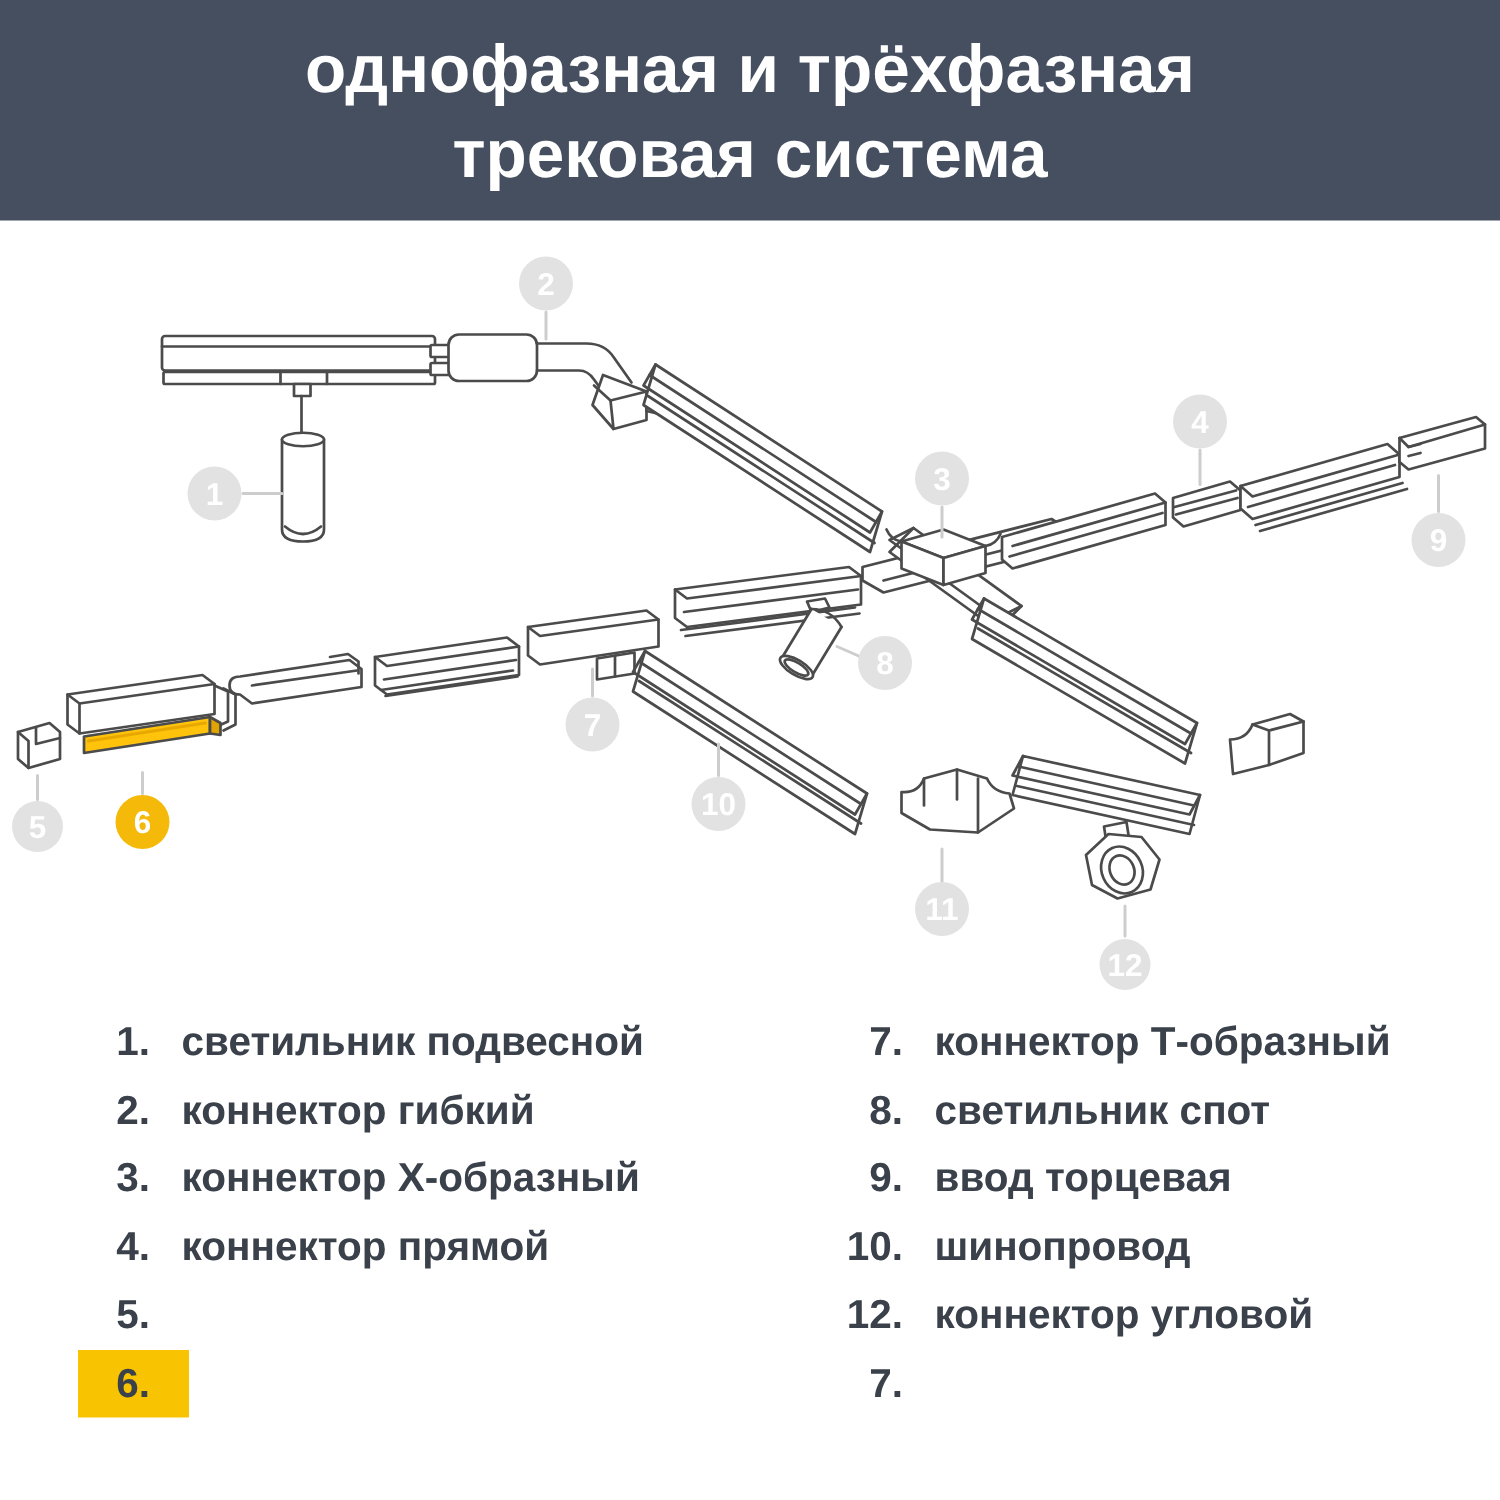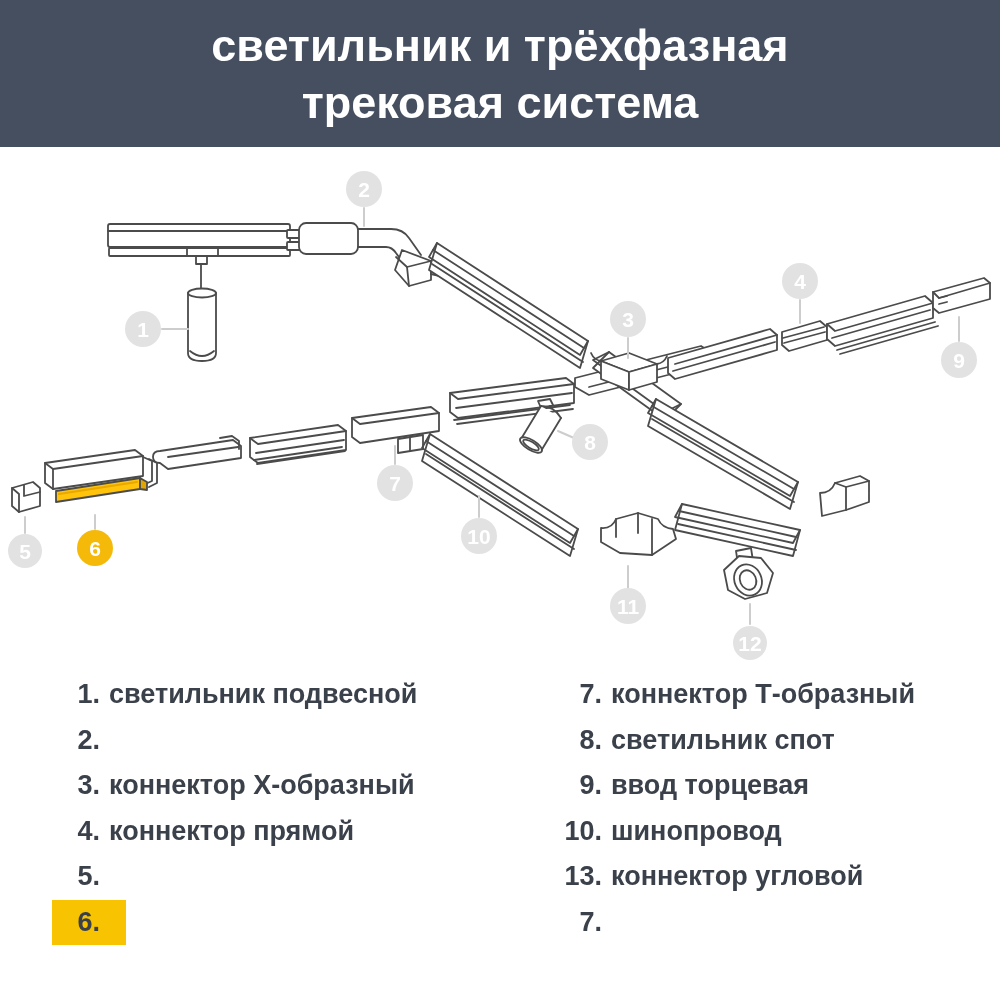--- a/index.html
+++ b/index.html
@@ -25,28 +25,28 @@
   .yel-in{fill:none;stroke:#E8A800;stroke-width:2;stroke-linecap:round}
   
   .legend{position:absolute;top:672px;left:0;width:1000px;height:290px}
   .col{position:absolute;top:0}
   .col-left{left:52px}
   .col-right{left:540px}
   .lrow{height:45.5px;display:flex;align-items:center;font-size:27px;font-weight:600;color:#3B414A}
   .lrow .num{display:inline-block;text-align:right;white-space:nowrap}
   .col-left .num{width:48px}
   .col-right .num{width:62px}
-  .lrow .lab{margin-left:9px;white-space:nowrap}
+  .lrow .lab{margin-left:21px;white-space:nowrap}
   .lrow--hl{background:#F8C301;width:max-content;padding-right:26px}
 </style>
 </head>
 <body>
 
 <div class="header">
-  <div class="h-line">светильник и трёхфазная</div>
+  <div class="h-line">однофазная и трёхфазная</div>
   <div class="h-line">трековая система</div>
 </div>
 
 <div class="diagram">
 <svg width="1000" height="520" viewBox="0 0 1000 520">
 
   <g>
     <rect class="fw" x="108" y="77" width="182" height="23" rx="2"></rect>
     <line class="ln" x1="108" y1="84" x2="290" y2="84"></line>
     <rect class="fw" x="109" y="101" width="181" height="8" rx="1"></rect>
@@ -271,20 +271,21 @@
 </div>
 
 <div class="legend">
   <div class="col col-left">
     <div class="lrow">
       <span class="num">1.</span>
       <span class="lab">светильник подвесной</span>
     </div>
     <div class="lrow">
       <span class="num">2.</span>
+      <span class="lab">коннектор гибкий</span>
     </div>
     <div class="lrow">
       <span class="num">3.</span>
       <span class="lab">коннектор Х-образный</span>
     </div>
     <div class="lrow">
       <span class="num">4.</span>
       <span class="lab">коннектор прямой</span>
     </div>
     <div class="lrow">
@@ -305,20 +306,20 @@
     </div>
     <div class="lrow">
       <span class="num">9.</span>
       <span class="lab">ввод торцевая</span>
     </div>
     <div class="lrow">
       <span class="num">10.</span>
       <span class="lab">шинопровод</span>
     </div>
     <div class="lrow">
-      <span class="num">13.</span>
+      <span class="num">12.</span>
       <span class="lab">коннектор угловой</span>
     </div>
     <div class="lrow">
       <span class="num">7.</span>
     </div>
   </div>
 </div>
 
 </body></html>

